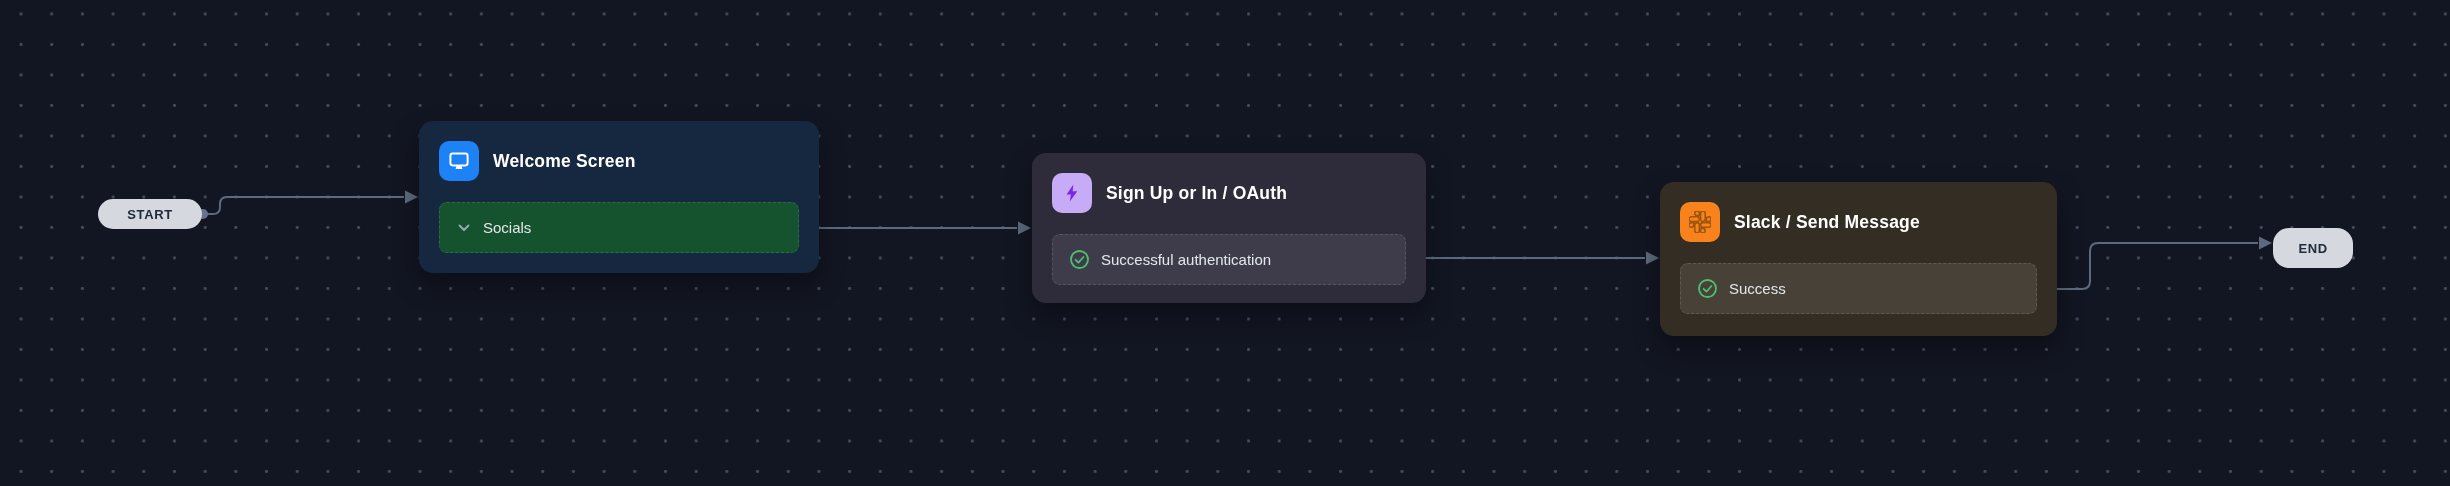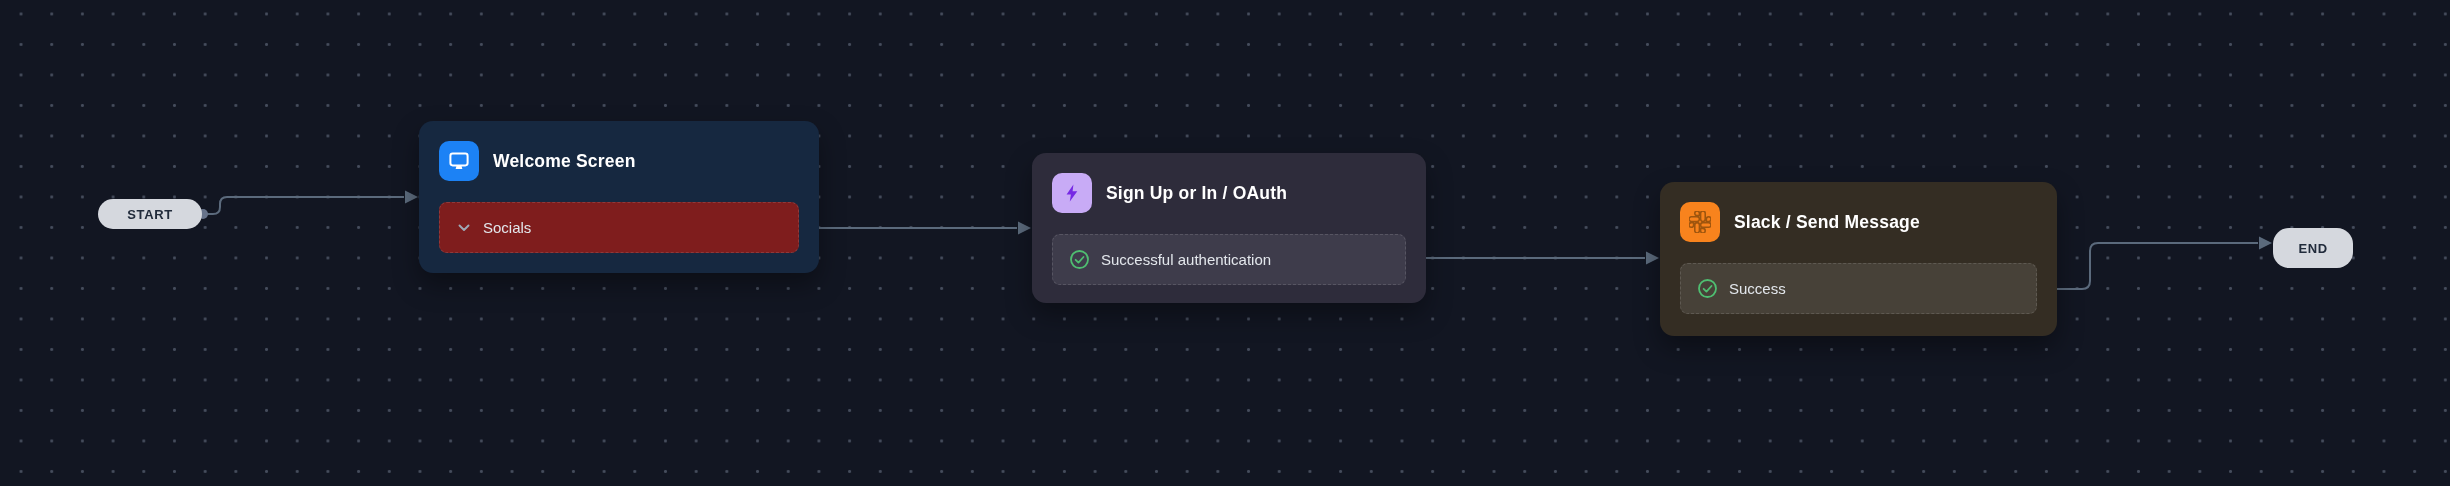--- a/index.html
+++ b/index.html
@@ -49,21 +49,21 @@
   .node-title{margin-left:14px;color:#ffffff;font-weight:700;font-size:17.5px;letter-spacing:0.2px;}
   .node-row{
     margin-top:21px;height:51px;border-radius:8px;
     box-sizing:border-box;
     border:1px dashed rgba(255,255,255,0.13);
     display:flex;align-items:center;gap:11px;
     padding:0 16px;
     color:#e3e7ec;font-size:15px;font-weight:400;
     position:relative;
   }
-  .row-blue{background:#7f1d1d;}
+  .row-blue{background:#14532d;}
   .row-gray{background:#3e3c4b;}
   .row-brown{background:#474138;}
   .row-icon{display:flex;align-items:center;justify-content:center;flex:0 0 auto;}
 </style>
 </head>
 <body>
 
 <div id="canvas">
 
   <svg id="edges" width="2450" height="486" viewBox="0 0 2450 486">

